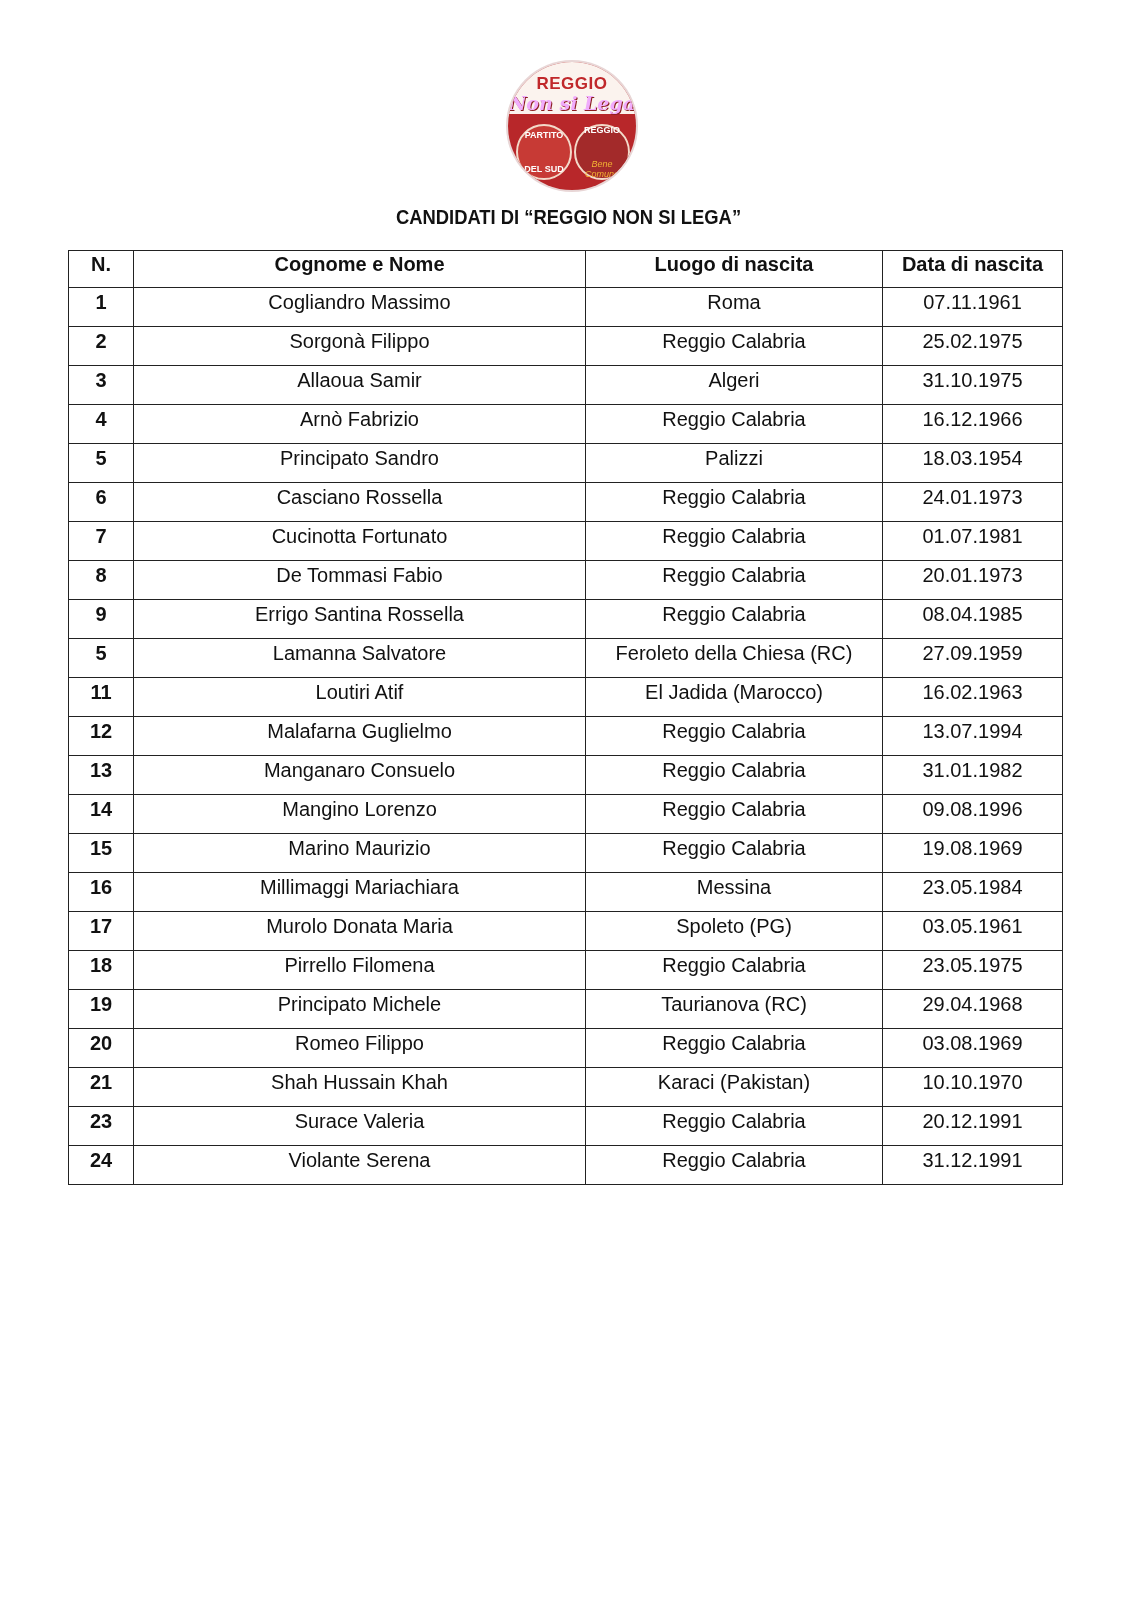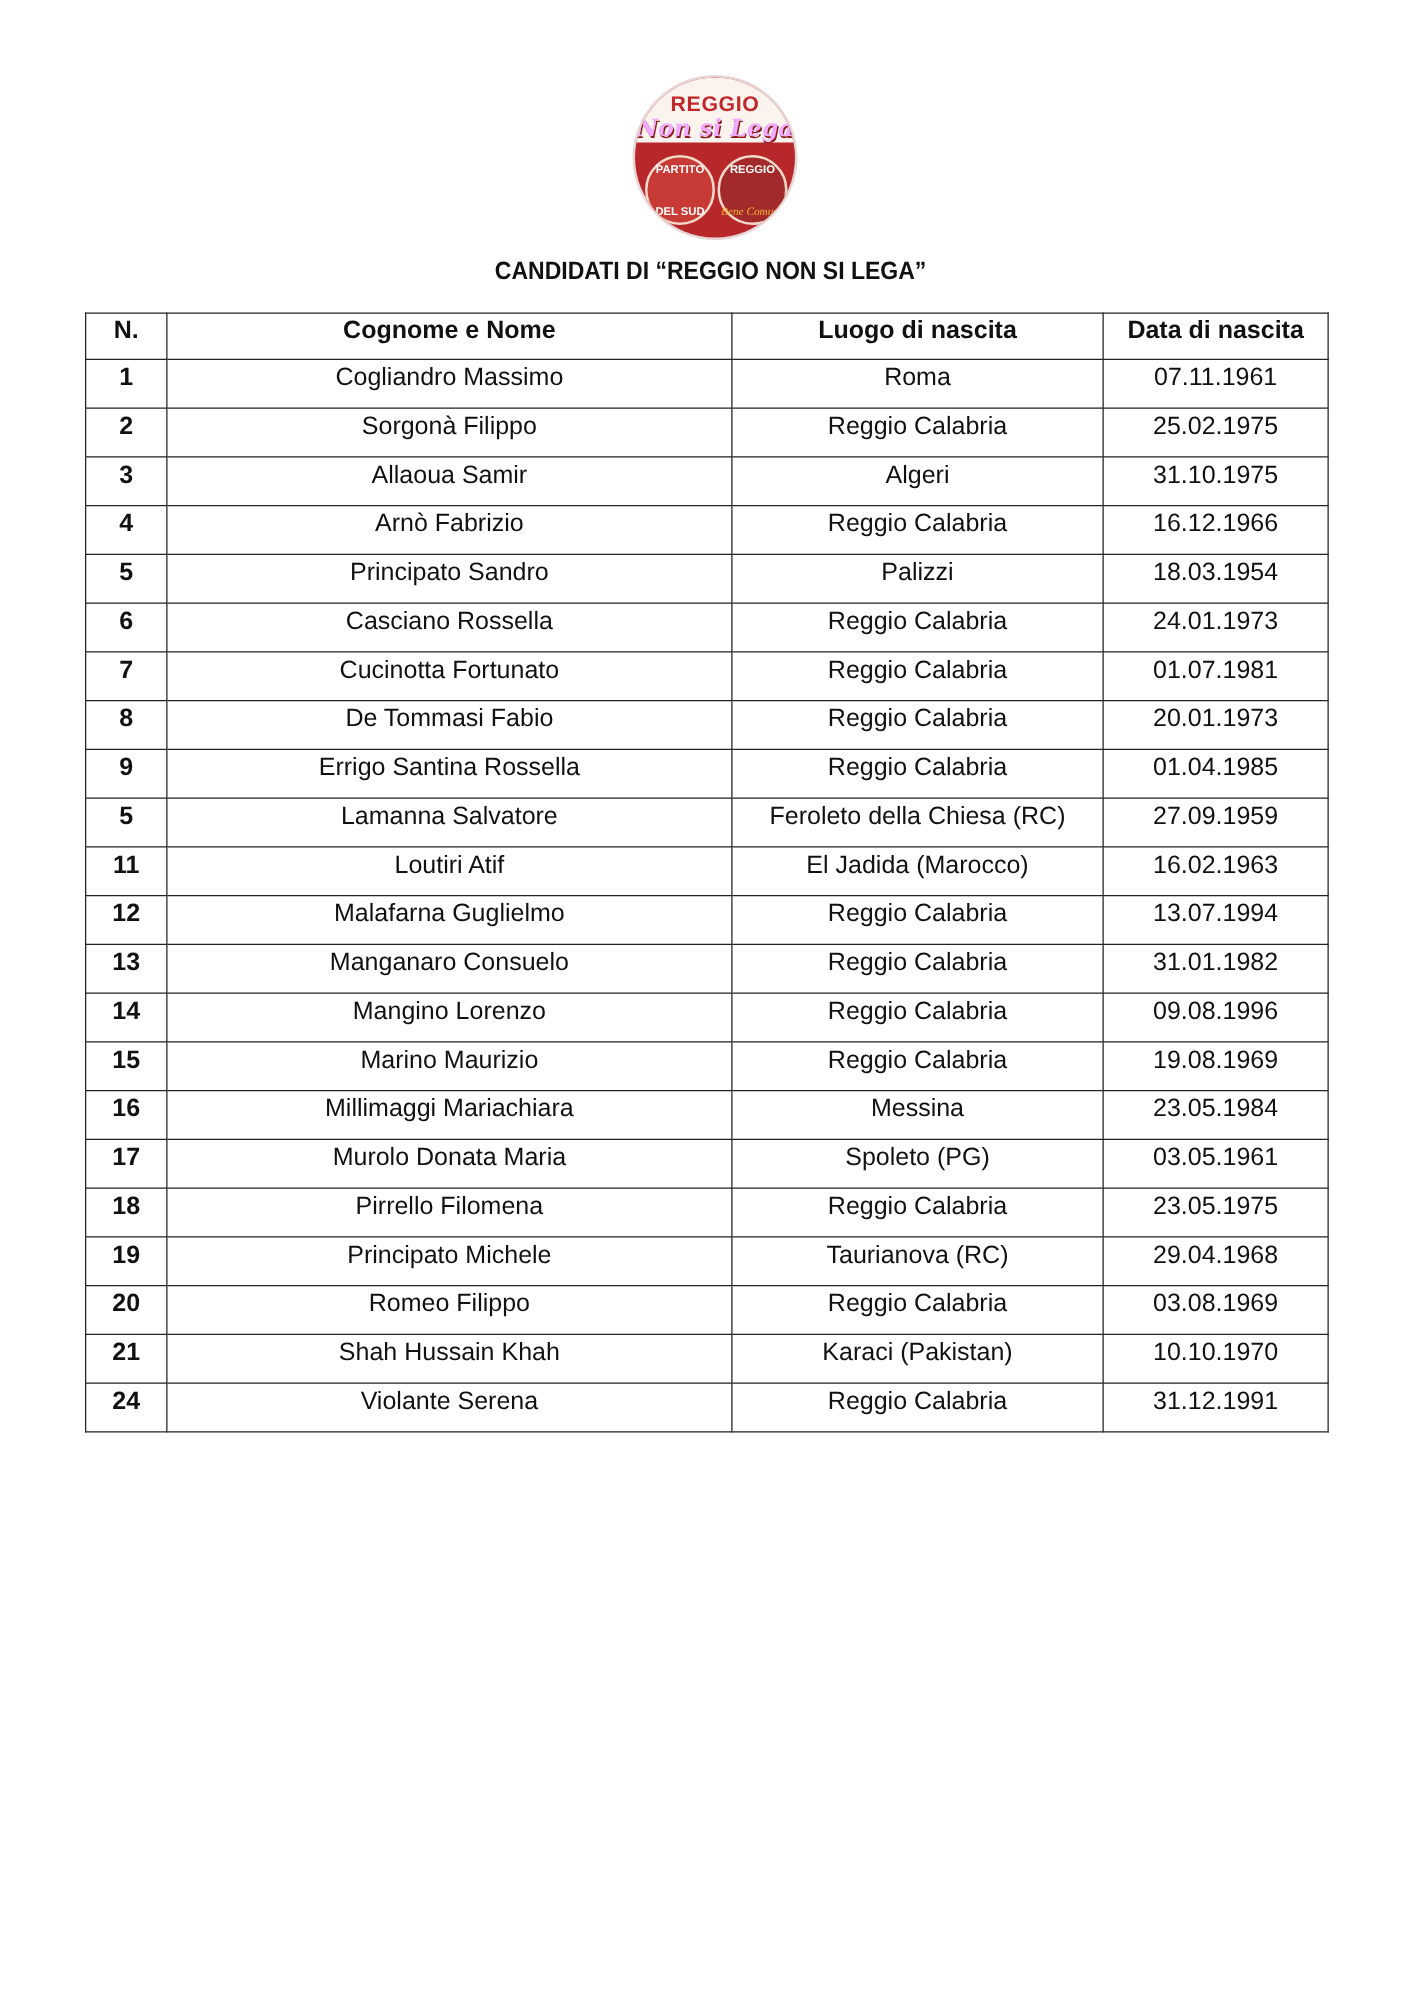--- a/index.html
+++ b/index.html
@@ -26,21 +26,21 @@
       font-size: 19px; color: #f0abfc; text-shadow: 1px 1px 0 #8a1d1f;
     }
     .logo-badge {
       position: absolute; top: 62px; width: 52px; height: 52px; border-radius: 50%;
       border: 2px solid #f3d9c9; background: #c73a35;
       display: flex; flex-direction: column; align-items: center; justify-content: center;
       color: #fff; font-weight: bold; font-size: 9px; line-height: 10px; text-align: center; gap: 24px;
     }
     .logo-badge.left { left: 8px; }
     .logo-badge.right { left: 66px; background: #a32a2a; }
-    .logo-badge .sub { font-family: Liberation Serif, serif; font-style: italic; font-weight: normal; color: #f2b233; font-size: 9px; text-align: right; }
+    .logo-badge .sub { font-family: Liberation Sans, sans-serif; font-style: italic; font-weight: normal; color: #f2b233; font-size: 9px; }
 
     .doc-title {
       position: absolute; left: 0; width: 1137px; top: 206px; text-align: center;
       font-size: 20px; font-weight: bold; letter-spacing: 0px; transform: scaleX(0.92);
     }
     table.candidates {
       position: absolute; left: 68px; top: 250px; width: 994px;
       border-collapse: collapse; table-layout: fixed;
     }
     table.candidates th, table.candidates td {
@@ -135,21 +135,21 @@
       <tr>
         <td class="num">8</td>
         <td>De Tommasi Fabio</td>
         <td>Reggio Calabria</td>
         <td>20.01.1973</td>
       </tr>
       <tr>
         <td class="num">9</td>
         <td>Errigo Santina Rossella</td>
         <td>Reggio Calabria</td>
-        <td>01.04.1985</td>
+        <td>08.04.1985</td>
       </tr>
       <tr>
         <td class="num">5</td>
         <td>Lamanna Salvatore</td>
         <td>Feroleto della Chiesa (RC)</td>
         <td>27.09.1959</td>
       </tr>
       <tr>
         <td class="num">11</td>
         <td>Loutiri Atif</td>
@@ -210,19 +210,25 @@
         <td>Reggio Calabria</td>
         <td>03.08.1969</td>
       </tr>
       <tr>
         <td class="num">21</td>
         <td>Shah Hussain Khah</td>
         <td>Karaci (Pakistan)</td>
         <td>10.10.1970</td>
       </tr>
       <tr>
+        <td class="num">23</td>
+        <td>Surace Valeria</td>
+        <td>Reggio Calabria</td>
+        <td>20.12.1991</td>
+      </tr>
+      <tr>
         <td class="num">24</td>
         <td>Violante Serena</td>
         <td>Reggio Calabria</td>
         <td>31.12.1991</td>
       </tr>
     </tbody>
 </table>
 
 </body></html>

